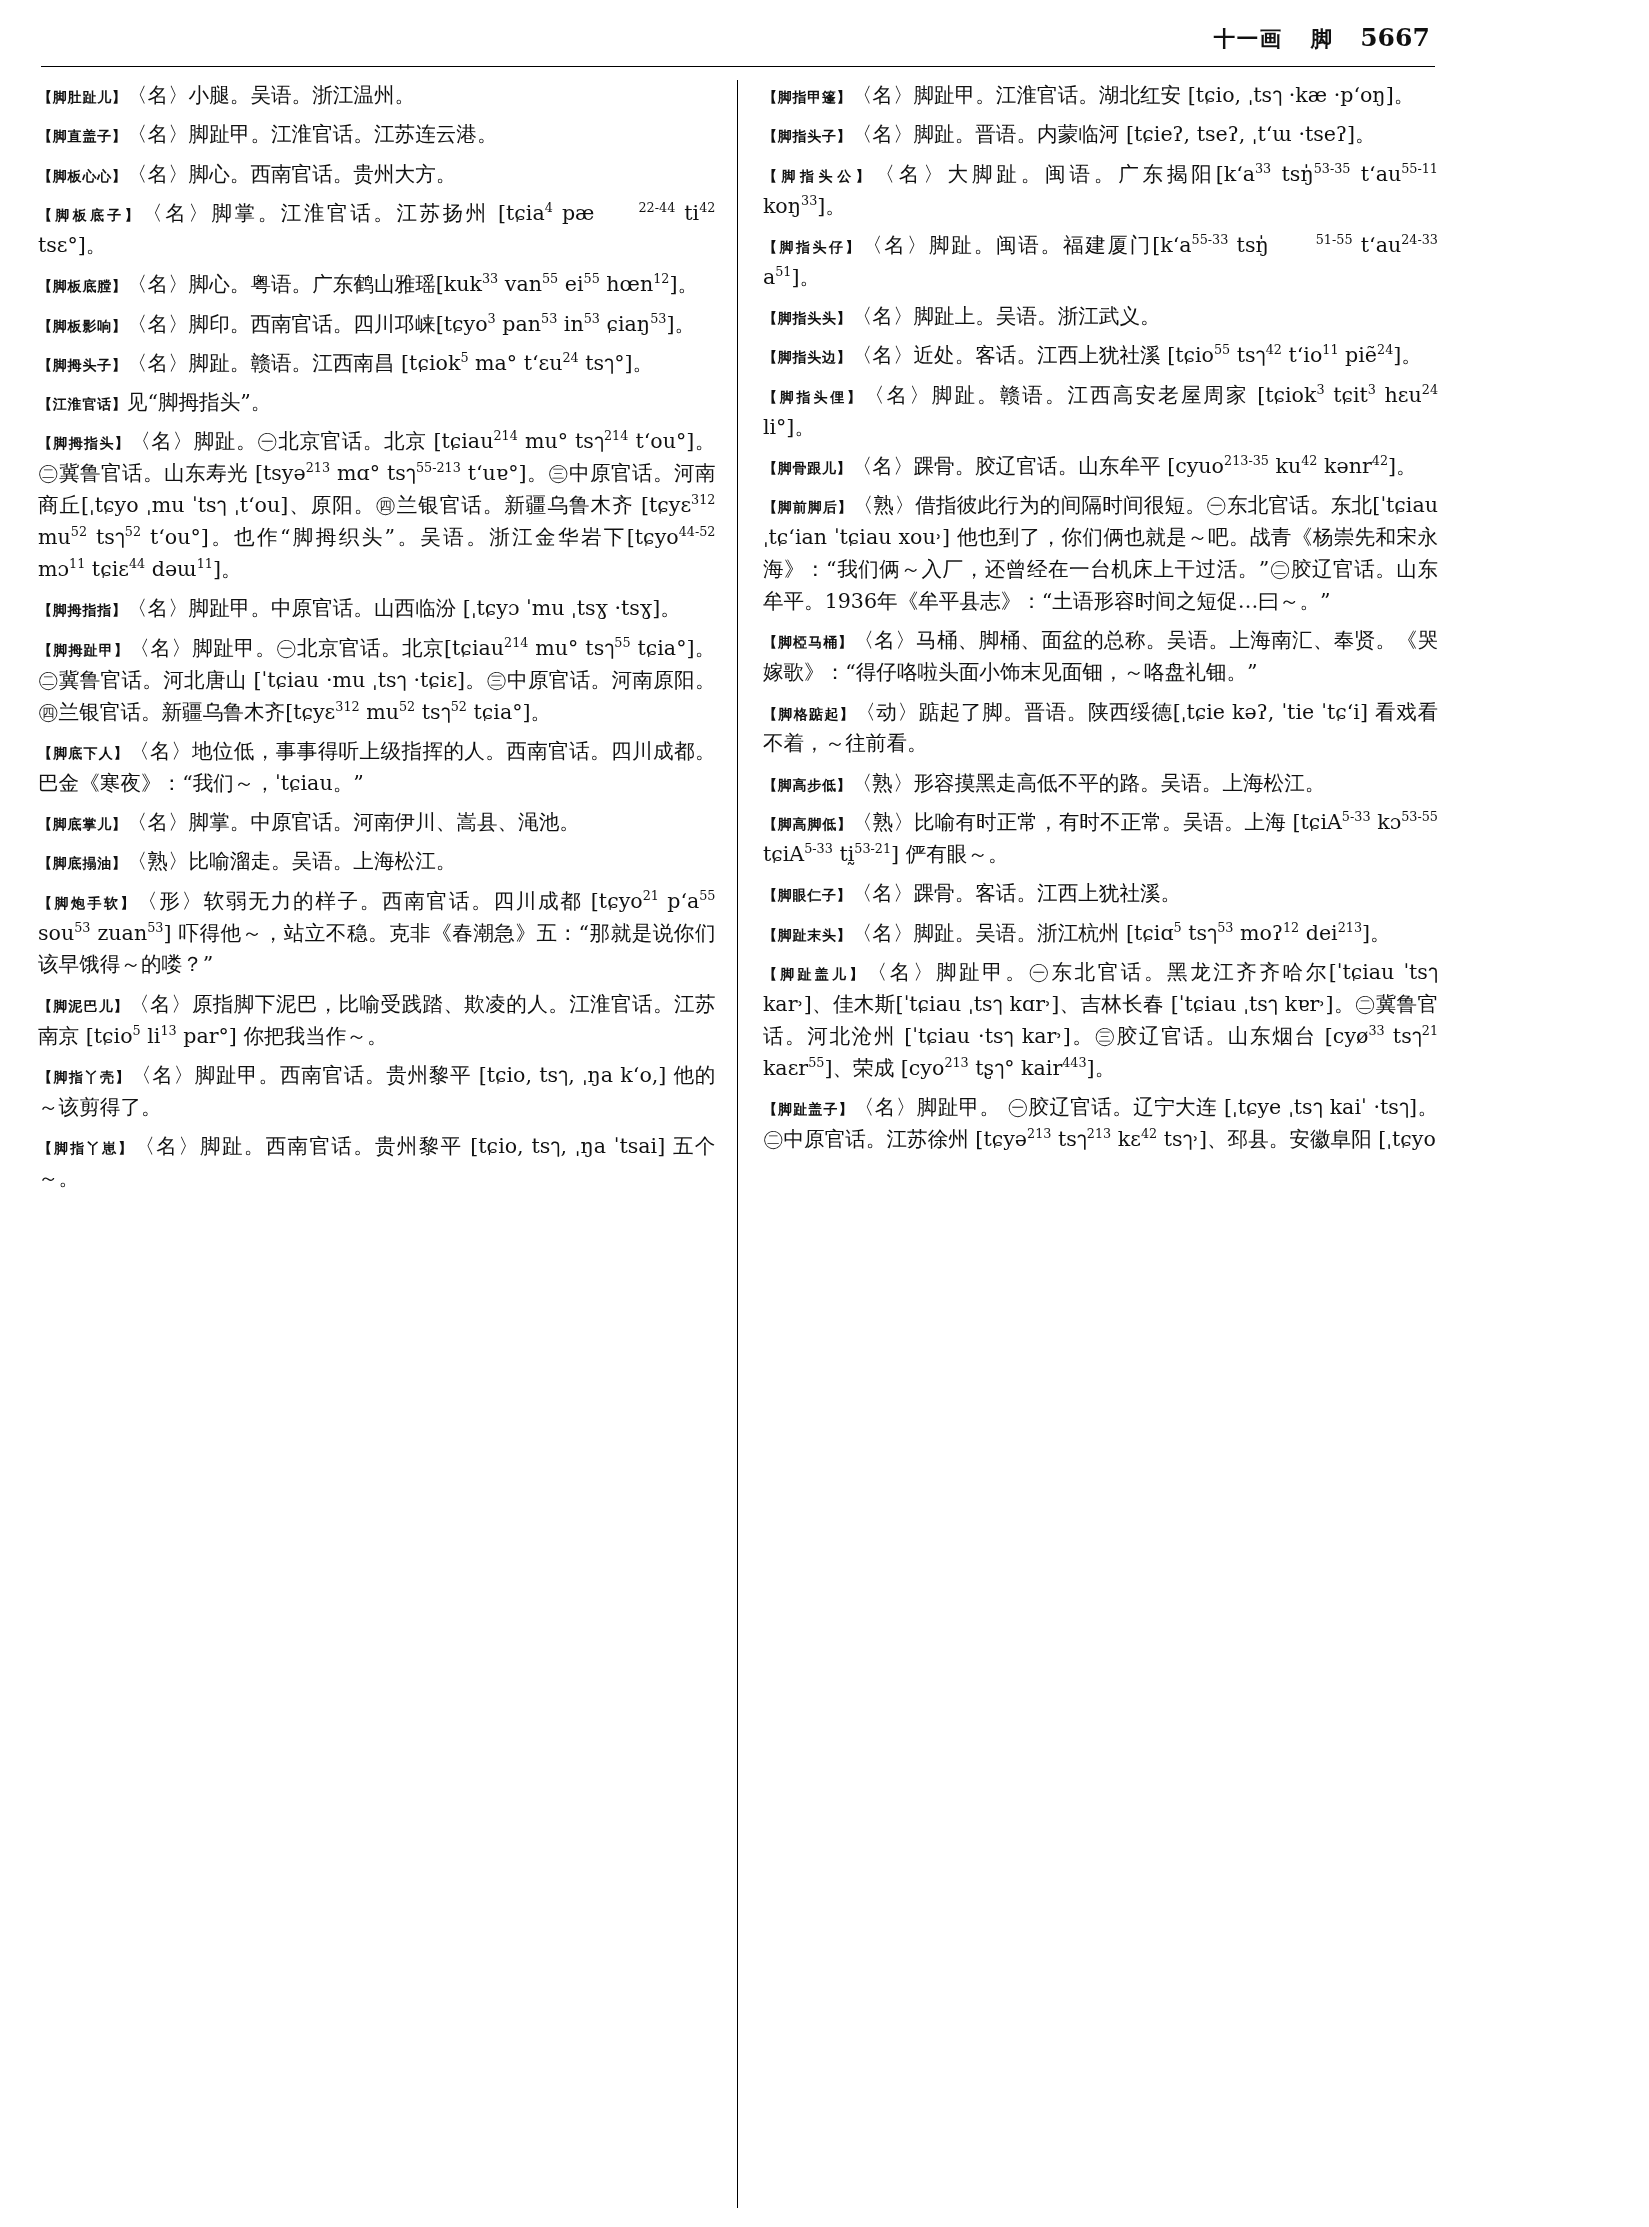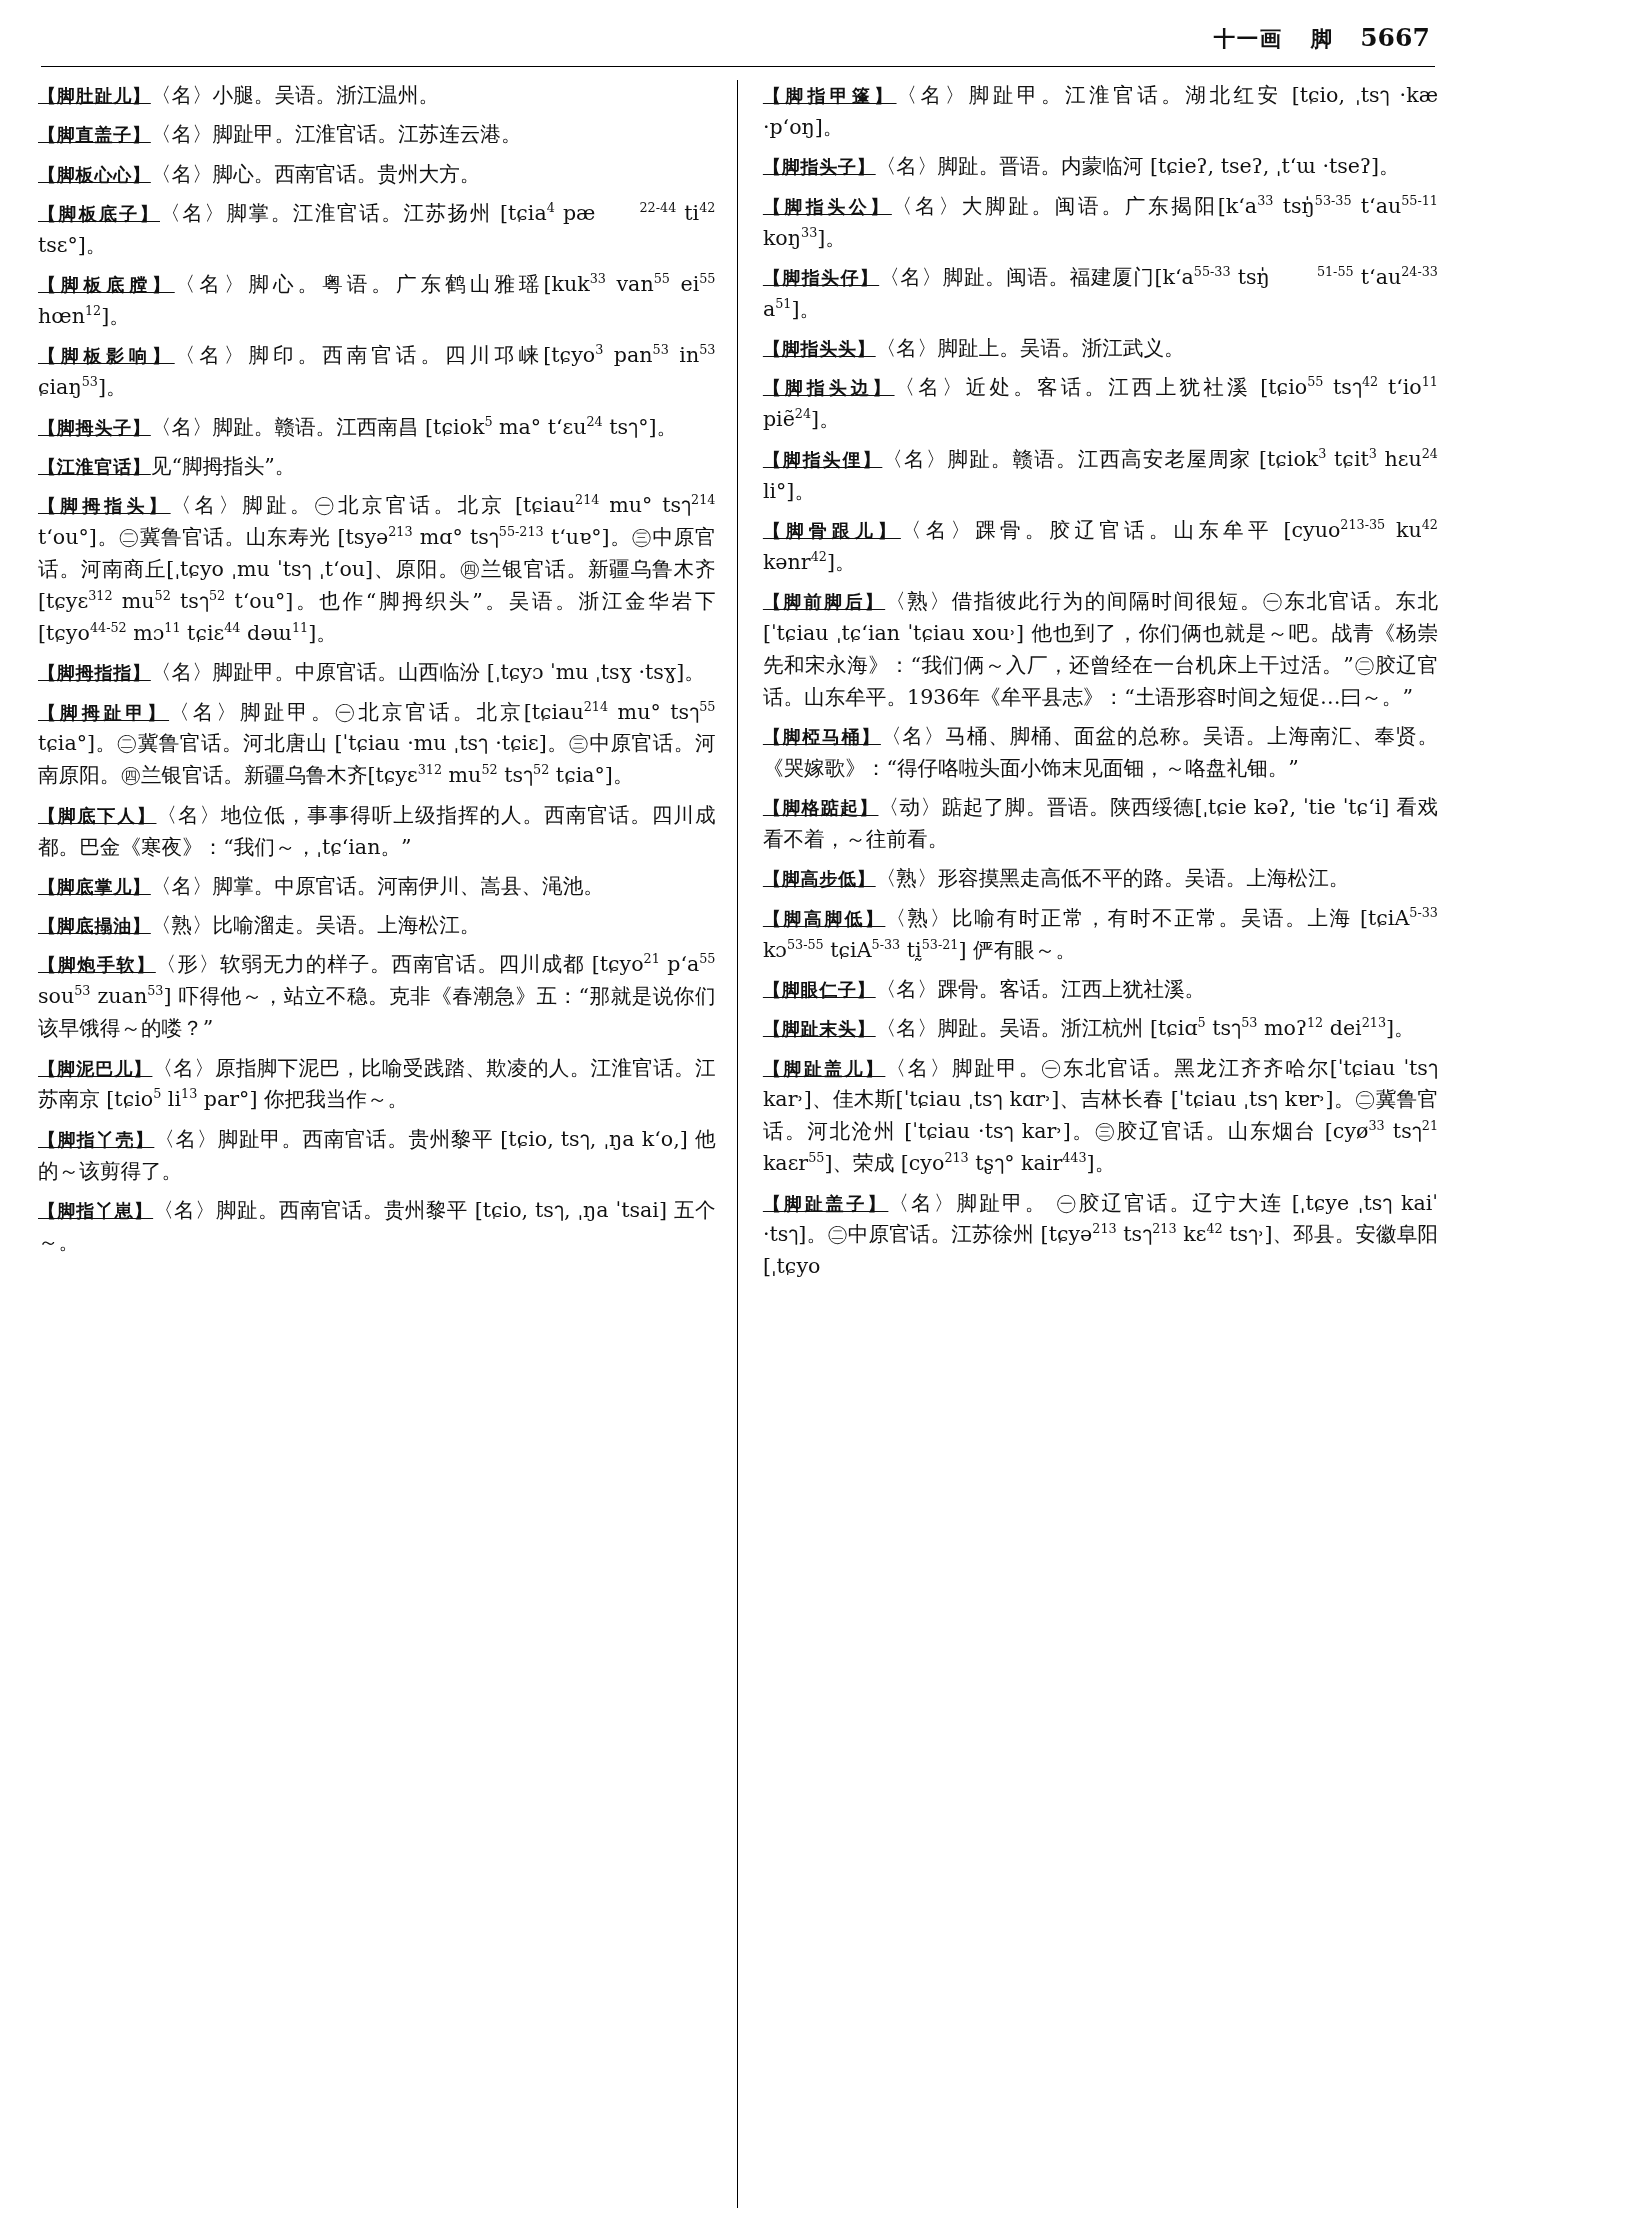--- a/index.html
+++ b/index.html
@@ -72,24 +72,23 @@
   
   .entry {
     font-size: 21px;
     line-height: 1.52;
     margin-bottom: 7.4px;
     text-align: justify;
     text-justify: inter-character;
   }
   .headword {
     font-weight: bold;
-    font-size: 18px;
+    font-size: 14px;
     letter-spacing: 0.8px;
     white-space: nowrap;
-    text-decoration: underline;
   }
   .body-txt {
     font-size: 20.6px;
   }
 </style>
 </head>
 <body>
 
 <div class="page">
 
@@ -110,21 +109,21 @@
       <div class="entry"><span class="headword">【脚直盖子】</span><span class="body-txt">〈名〉脚趾甲。江淮官话。江苏连云港。</span></div>
       <div class="entry"><span class="headword">【脚板心心】</span><span class="body-txt">〈名〉脚心。西南官话。贵州大方。</span></div>
       <div class="entry"><span class="headword">【脚板底子】</span><span class="body-txt">〈名〉脚掌。江淮官话。江苏扬州 [tɕia<sup style="font-size: 0.62em;">4</sup> pæ<sup style="font-size: 0.62em; margin-left: 44px;">22-44</sup> ti<sup style="font-size: 0.62em;">42</sup> tsɛ°]。</span></div>
       <div class="entry"><span class="headword">【脚板底膛】</span><span class="body-txt">〈名〉脚心。粤语。广东鹤山雅瑶[kuk<sup style="font-size: 0.62em;">33</sup> van<sup style="font-size: 0.62em;">55</sup> ei<sup style="font-size: 0.62em;">55</sup> hœn<sup style="font-size: 0.62em;">12</sup>]。</span></div>
       <div class="entry"><span class="headword">【脚板影响】</span><span class="body-txt">〈名〉脚印。西南官话。四川邛崃[tɕyo<sup style="font-size: 0.62em;">3</sup> pan<sup style="font-size: 0.62em;">53</sup> in<sup style="font-size: 0.62em;">53</sup> ɕiaŋ<sup style="font-size: 0.62em;">53</sup>]。</span></div>
       <div class="entry"><span class="headword">【脚拇头子】</span><span class="body-txt">〈名〉脚趾。赣语。江西南昌 [tɕiok<sup style="font-size: 0.62em;">5</sup> ma° tʻɛu<sup style="font-size: 0.62em;">24</sup> tsๅ°]。</span></div>
       <div class="entry"><span class="headword">【江淮官话】</span><span class="body-txt">见“脚拇指头”。</span></div>
       <div class="entry"><span class="headword">【脚拇指头】</span><span class="body-txt">〈名〉脚趾。㊀北京官话。北京 [tɕiau<sup style="font-size: 0.62em;">214</sup> mu° tsๅ<sup style="font-size: 0.62em;">214</sup> tʻou°]。㊁冀鲁官话。山东寿光 [tsyə<sup style="font-size: 0.62em;">213</sup> mɑ° tsๅ<sup style="font-size: 0.62em;">55-213</sup> tʻuɐ°]。㊂中原官话。河南商丘[ˌtɕyo ˌmu ˈtsๅ ˌtʻou]、原阳。㊃兰银官话。新疆乌鲁木齐 [tɕyɛ<sup style="font-size: 0.62em;">312</sup> mu<sup style="font-size: 0.62em;">52</sup> tsๅ<sup style="font-size: 0.62em;">52</sup> tʻou°]。也作“脚拇织头”。吴语。浙江金华岩下[tɕyo<sup style="font-size: 0.62em;">44-52</sup> mɔ<sup style="font-size: 0.62em;">11</sup> tɕiɛ<sup style="font-size: 0.62em;">44</sup> dəɯ<sup style="font-size: 0.62em;">11</sup>]。</span></div>
       <div class="entry"><span class="headword">【脚拇指指】</span><span class="body-txt">〈名〉脚趾甲。中原官话。山西临汾 [ˌtɕyɔ ˈmu ˌtsɣ ·tsɣ]。</span></div>
       <div class="entry"><span class="headword">【脚拇趾甲】</span><span class="body-txt">〈名〉脚趾甲。㊀北京官话。北京[tɕiau<sup style="font-size: 0.62em;">214</sup> mu° tsๅ<sup style="font-size: 0.62em;">55</sup> tɕia°]。㊁冀鲁官话。河北唐山 [ˈtɕiau ·mu ˌtsๅ ·tɕiɛ]。㊂中原官话。河南原阳。㊃兰银官话。新疆乌鲁木齐[tɕyɛ<sup style="font-size: 0.62em;">312</sup> mu<sup style="font-size: 0.62em;">52</sup> tsๅ<sup style="font-size: 0.62em;">52</sup> tɕia°]。</span></div>
-      <div class="entry"><span class="headword">【脚底下人】</span><span class="body-txt">〈名〉地位低，事事得听上级指挥的人。西南官话。四川成都。巴金《寒夜》：“我们～，ˌtɕʻian。”</span></div>
+      <div class="entry"><span class="headword">【脚底下人】</span><span class="body-txt">〈名〉地位低，事事得听上级指挥的人。西南官话。四川成都。巴金《寒夜》：“我们～，ˈtɕiau。”</span></div>
       <div class="entry"><span class="headword">【脚底掌儿】</span><span class="body-txt">〈名〉脚掌。中原官话。河南伊川、嵩县、渑池。</span></div>
       <div class="entry"><span class="headword">【脚底搨油】</span><span class="body-txt">〈熟〉比喻溜走。吴语。上海松江。</span></div>
       <div class="entry"><span class="headword">【脚炮手软】</span><span class="body-txt">〈形〉软弱无力的样子。西南官话。四川成都 [tɕyo<sup style="font-size: 0.62em;">21</sup> pʻa<sup style="font-size: 0.62em;">55</sup> sou<sup style="font-size: 0.62em;">53</sup> zuan<sup style="font-size: 0.62em;">53</sup>] 吓得他～，站立不稳。克非《春潮急》五：“那就是说你们该早饿得～的喽？”</span></div>
       <div class="entry"><span class="headword">【脚泥巴儿】</span><span class="body-txt">〈名〉原指脚下泥巴，比喻受践踏、欺凌的人。江淮官话。江苏南京 [tɕio<sup style="font-size: 0.62em;">5</sup> li<sup style="font-size: 0.62em;">13</sup> par°] 你把我当作～。</span></div>
       <div class="entry"><span class="headword">【脚指丫壳】</span><span class="body-txt">〈名〉脚趾甲。西南官话。贵州黎平 [tɕio, tsๅ, ˌŋa kʻo,] 他的～该剪得了。</span></div>
       <div class="entry"><span class="headword">【脚指丫崽】</span><span class="body-txt">〈名〉脚趾。西南官话。贵州黎平 [tɕio, tsๅ, ˌŋa ˈtsai] 五个～。</span></div>
     </div>
 
     <div class="col right">
       <div class="entry"><span class="headword">【脚指甲篷】</span><span class="body-txt">〈名〉脚趾甲。江淮官话。湖北红安 [tɕio, ˌtsๅ ·kæ ·pʻoŋ]。</span></div>

